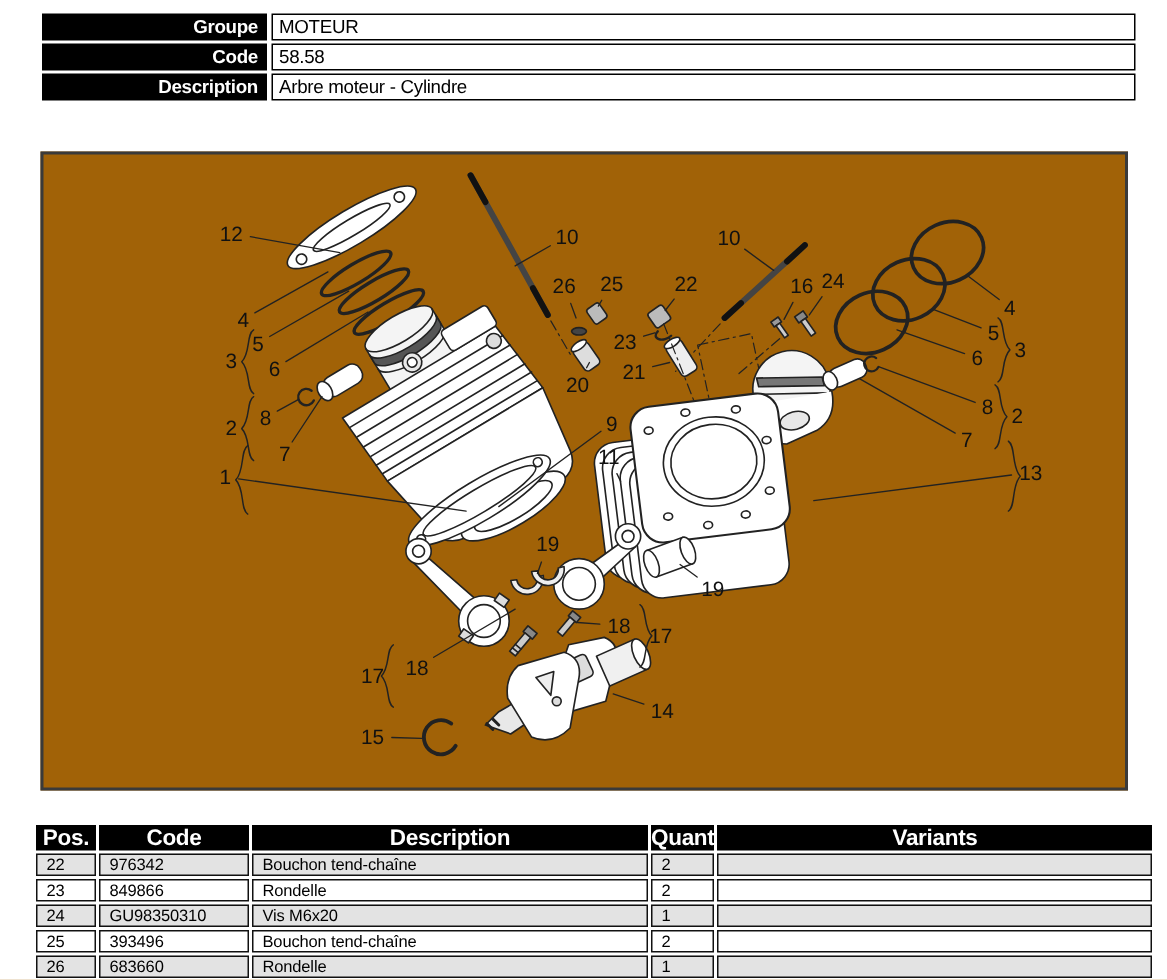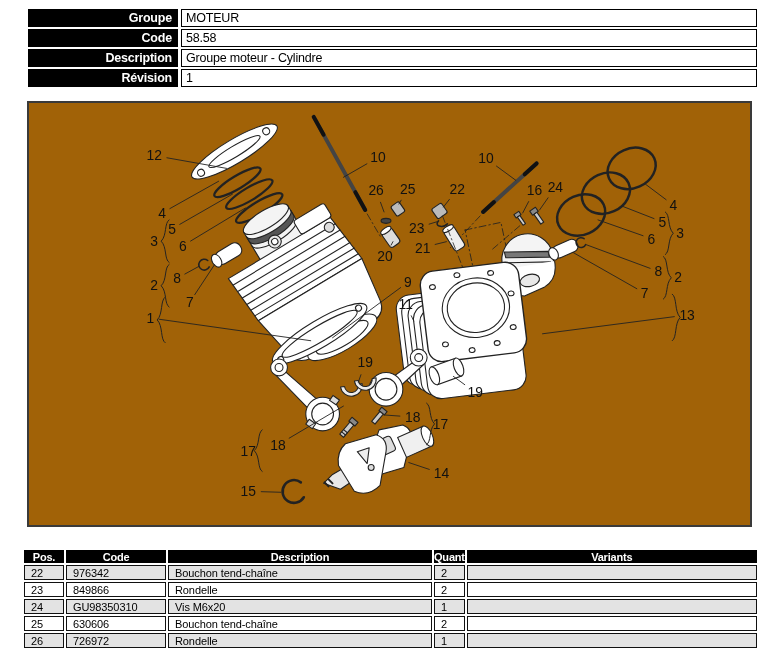--- a/index.html
+++ b/index.html
@@ -13,21 +13,21 @@
   table.info td.val{width:566px;background:#fff;color:#000;border:1.6px solid #000;text-align:left;padding:0 4px;margin-left:40px;}
 
   
   .diagram-frame{position:absolute;left:27px;top:101px;width:721px;height:422px;
                  border:2px solid #3a3a3a;background:#a16207;}
   .diagram-frame svg{display:block;}
   svg text.callout{font-family:"Liberation Sans",sans-serif;font-size:14px;fill:#111;}
 
   
   table.parts{position:absolute;left:22px;top:548px;border-collapse:separate;border-spacing:2px 2px;table-layout:fixed;}
-  table.parts th{background:#000;color:#fff;font-size:11px;font-weight:bold;height:13px;
+  table.parts th{background:#000;color:#fff;font-size:15px;font-weight:bold;height:13px;
                  text-align:center;padding:0;letter-spacing:-0.2px;overflow:hidden;white-space:nowrap;}
   table.parts td{font-size:11px;color:#000;height:13px;border:1px solid #111;
                  padding:0 0 0 6px;text-align:left;white-space:nowrap;overflow:hidden;letter-spacing:-0.1px;}
   table.parts tr.alt td{background:#e3e3e3;}
   table.parts tr.norm td{background:#fff;}
   .c-pos{width:40px;} .c-code{width:100px;} .c-desc{width:264px;} .c-quant{width:25px;} .c-var{width:290px;}
 </style>
 </head>
 <body>
 
@@ -38,25 +38,21 @@
         <tr>
           <td class="lbl">Groupe</td>
           <td class="val">MOTEUR</td>
         </tr>
         <tr>
           <td class="lbl">Code</td>
           <td class="val">58.58</td>
         </tr>
         <tr>
           <td class="lbl">Description</td>
-          <td class="val">Groupe moteur - Cylindre</td>
-        </tr>
-        <tr>
-          <td class="lbl">Révision</td>
-          <td class="val">1</td>
+          <td class="val">Arbre moteur - Cylindre</td>
         </tr>
       </tbody>
   </table>
 
   <div class="diagram-frame">
     <svg width="717" height="418" viewBox="0 0 721 422">
       <g stroke="#222" fill="none" stroke-width="1.1" stroke-linecap="round" stroke-linejoin="round">
 
         <g transform="translate(206,49) rotate(-31)">
           <ellipse rx="50" ry="12" fill="#fff"></ellipse>
@@ -367,28 +363,28 @@
         </tr>
         <tr class="alt">
           <td>24</td>
           <td>GU98350310</td>
           <td>Vis M6x20</td>
           <td>1</td>
           <td></td>
         </tr>
         <tr class="norm">
           <td>25</td>
-          <td>630606</td>
+          <td>393496</td>
           <td>Bouchon tend-chaîne</td>
           <td>2</td>
           <td></td>
         </tr>
         <tr class="alt">
           <td>26</td>
-          <td>726972</td>
+          <td>683660</td>
           <td>Rondelle</td>
           <td>1</td>
           <td></td>
         </tr>
       </tbody>
   </table>
 
 </div>
 
 </body></html>

